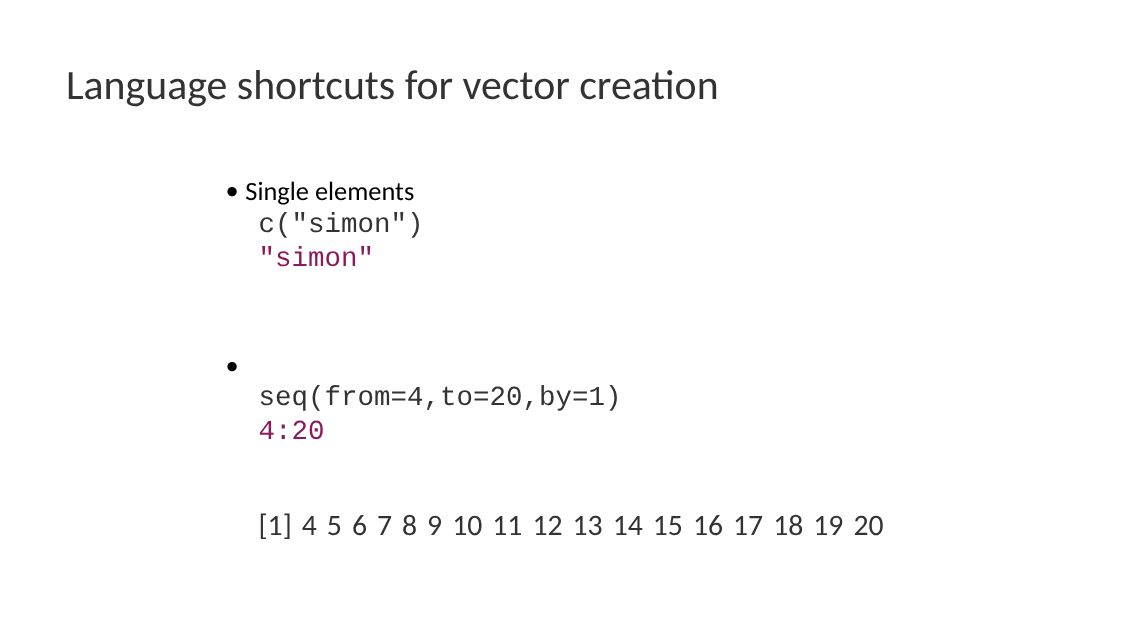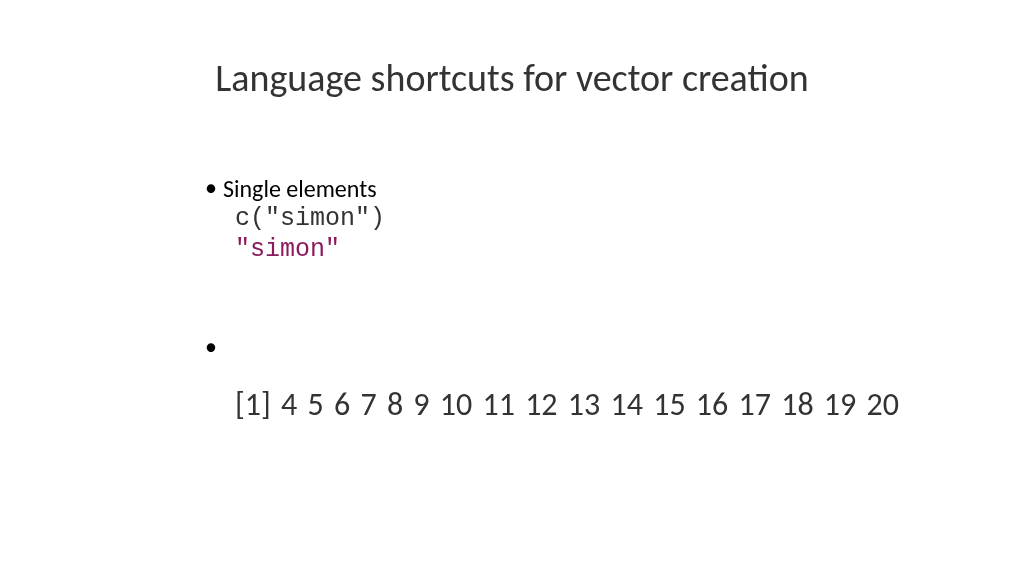--- a/index.html
+++ b/index.html
@@ -11,22 +11,21 @@
       color: #000;
       overflow: hidden;
     }
     .slide {
       padding: 55px 60px 0 60px;
     }
     .title {
       font-size: 38px;
       font-weight: 400;
       color: #333;
-      margin-bottom: 45px;
-      text-align: center;
+      margin-bottom: 31px;
     }
     .content {
       padding-left: 145px;
     }
     .bullet-item {
       margin-bottom: 10px;
     }
     .bullet-header {
       display: flex;
       align-items: baseline;
@@ -56,24 +55,25 @@
       color: #8b1a5c;
     }
     .section-gap {
       height: 60px;
     }
     .small-gap {
       height: 25px;
     }
     .output-line {
       padding-left: 30px;
-      font-size: 32px;
+      font-size: 27px;
       font-family: Calibri, "Segoe UI", sans-serif;
       color: #333;
       word-spacing: 3px;
+      margin-top: 28px;
     }
   </style>
 </head>
 <body>
 
 <div class="slide">
   <h1 class="title">Language shortcuts for vector creation</h1>
 
   <div class="content">
 
@@ -87,18 +87,22 @@
         <div class="code-purple">"simon"</div>
       </div>
     </div>
 
     <div class="section-gap"></div>
 
     <div class="bullet-item">
       <div class="bullet-header">
         <span class="bullet-dot">•</span>
       </div>
+      <div class="code-block">
+        <div class="code-dark">seq(from=4,to=20,by=1)</div>
+        <div class="code-purple">4:20</div>
+      </div>
       <div class="small-gap"></div>
       <div class="output-line">[1]  4  5  6  7  8  9 10 11 12 13 14 15 16 17 18 19 20</div>
     </div>
 
   </div>
 </div>
 
 </body></html>

